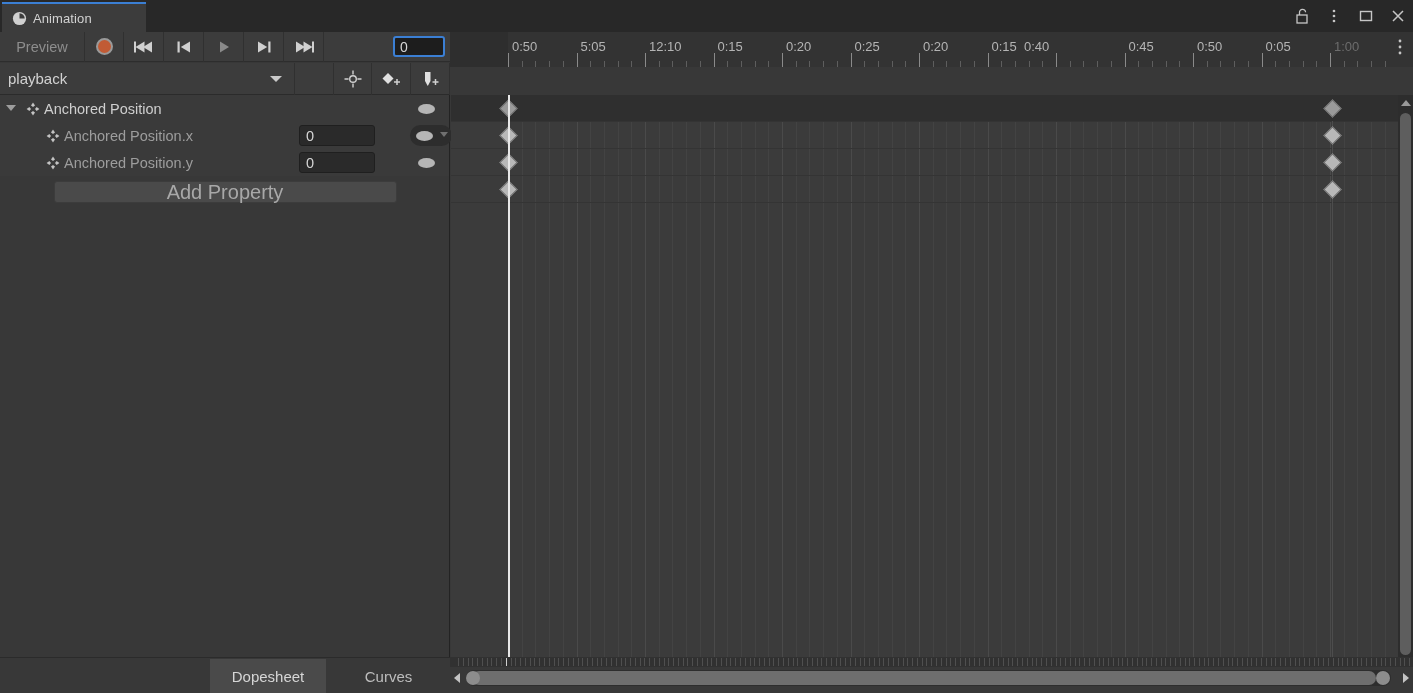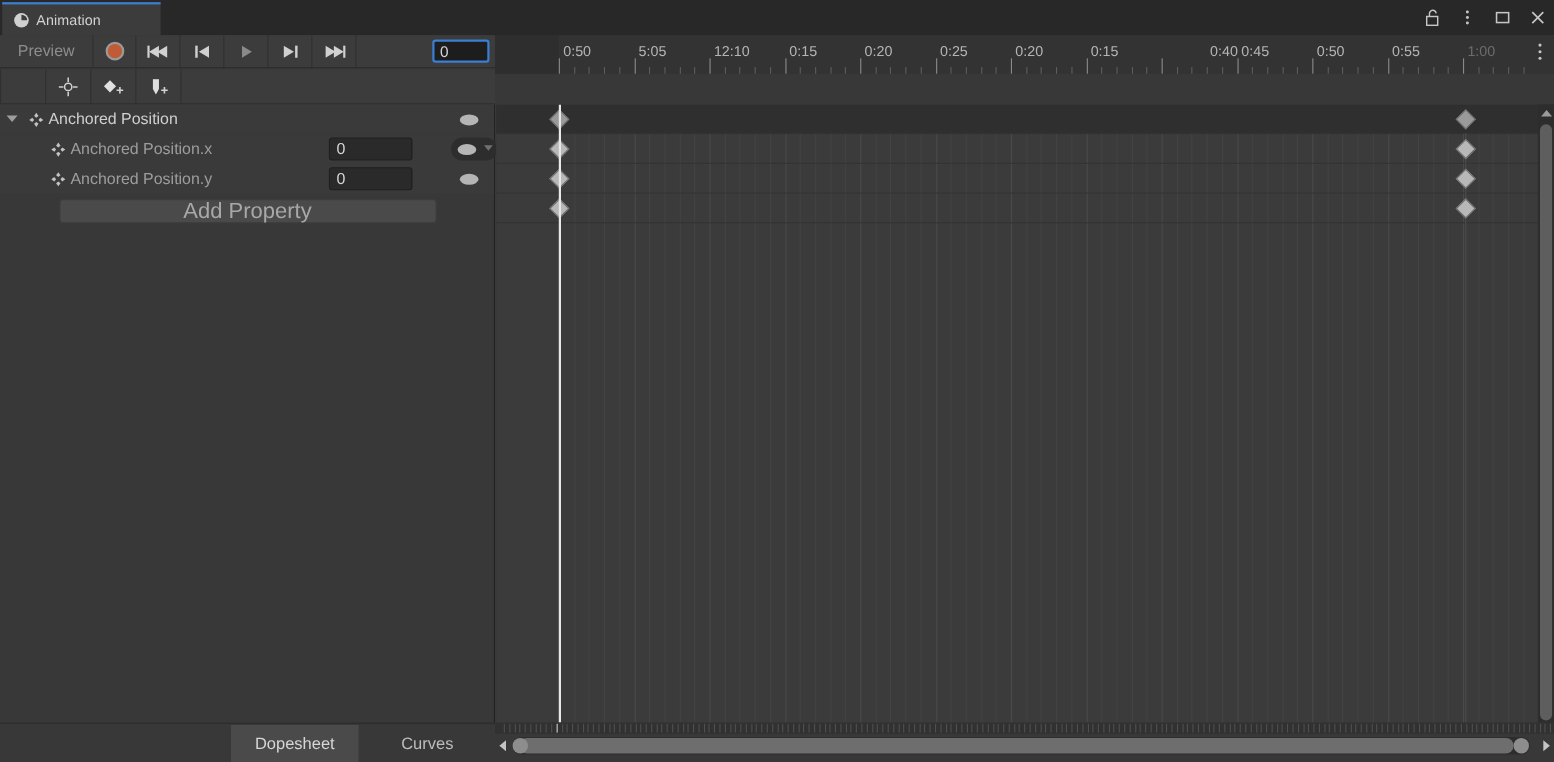--- a/index.html
+++ b/index.html
@@ -338,20 +338,24 @@
       </svg>
     </div>
     <div class="tbsep"></div>
   </div>
 
   <div class="frame-field">
     <span>0</span>
   </div>
 
   <div class="toolbar2">
+    <div class="clip-dd">
+      <span>playback</span>
+      <span class="caret-down"></span>
+    </div>
     <div class="t2sep"></div>
     <div class="t2btn"></div>
     <div class="t2sep"></div>
     <div class="t2btn">
       <svg width="20" height="20" viewBox="0 0 20 20">
         <circle cx="10" cy="10" r="3.3" fill="none" stroke="#d0d0d0" stroke-width="1.4"></circle>
         <path d="M10 1.5 L10 5.6 M10 14.4 L10 18.5 M1.5 10 L5.6 10 M14.4 10 L18.5 10" stroke="#d0d0d0" stroke-width="1.4" fill="none"></path>
       </svg>
     </div>
     <div class="t2sep"></div>
@@ -786,39 +790,39 @@
     <div class="ruler-tick minor" style="left: 946.4px; top: 61px; position: absolute;"></div>
     <div class="ruler-tick minor" style="left: 960.1px; top: 61px; position: absolute;"></div>
     <div class="ruler-tick minor" style="left: 973.8px; top: 61px; position: absolute;"></div>
     <div class="ruler-tick major" style="left: 987.5px; top: 53px; position: absolute;"></div>
     <div class="ruler-label" style="left: 991.5px; position: absolute; top: 39px;">0:15</div>
     <div class="ruler-tick minor" style="left: 1001.2px; top: 61px; position: absolute;"></div>
     <div class="ruler-tick minor" style="left: 1014.9px; top: 61px; position: absolute;"></div>
     <div class="ruler-tick minor" style="left: 1028.6px; top: 61px; position: absolute;"></div>
     <div class="ruler-tick minor" style="left: 1042.3px; top: 61px; position: absolute;"></div>
     <div class="ruler-tick major" style="left: 1056px; top: 53px; position: absolute;"></div>
-    <div class="ruler-label" style="left: 1100px; position: absolute; top: 39px;">0:40</div>
+    <div class="ruler-label" style="left: 1024px; position: absolute; top: 39px;">0:40</div>
     <div class="ruler-tick minor" style="left: 1069.7px; top: 61px; position: absolute;"></div>
     <div class="ruler-tick minor" style="left: 1083.4px; top: 61px; position: absolute;"></div>
     <div class="ruler-tick minor" style="left: 1097.1px; top: 61px; position: absolute;"></div>
     <div class="ruler-tick minor" style="left: 1110.8px; top: 61px; position: absolute;"></div>
     <div class="ruler-tick major" style="left: 1124.5px; top: 53px; position: absolute;"></div>
     <div class="ruler-label" style="left: 1128.5px; position: absolute; top: 39px;">0:45</div>
     <div class="ruler-tick minor" style="left: 1138.2px; top: 61px; position: absolute;"></div>
     <div class="ruler-tick minor" style="left: 1151.9px; top: 61px; position: absolute;"></div>
     <div class="ruler-tick minor" style="left: 1165.6px; top: 61px; position: absolute;"></div>
     <div class="ruler-tick minor" style="left: 1179.3px; top: 61px; position: absolute;"></div>
     <div class="ruler-tick major" style="left: 1193px; top: 53px; position: absolute;"></div>
     <div class="ruler-label" style="left: 1197px; position: absolute; top: 39px;">0:50</div>
     <div class="ruler-tick minor" style="left: 1206.7px; top: 61px; position: absolute;"></div>
     <div class="ruler-tick minor" style="left: 1220.4px; top: 61px; position: absolute;"></div>
     <div class="ruler-tick minor" style="left: 1234.1px; top: 61px; position: absolute;"></div>
     <div class="ruler-tick minor" style="left: 1247.8px; top: 61px; position: absolute;"></div>
     <div class="ruler-tick major" style="left: 1261.5px; top: 53px; position: absolute;"></div>
-    <div class="ruler-label" style="left: 1265.5px; position: absolute; top: 39px;">0:55</div>
+    <div class="ruler-label" style="left: 1265.5px; position: absolute; top: 39px;">0:05</div>
     <div class="ruler-tick minor" style="left: 1275.2px; top: 61px; position: absolute;"></div>
     <div class="ruler-tick minor" style="left: 1288.9px; top: 61px; position: absolute;"></div>
     <div class="ruler-tick minor" style="left: 1302.6px; top: 61px; position: absolute;"></div>
     <div class="ruler-tick minor" style="left: 1316.3px; top: 61px; position: absolute;"></div>
     <div class="ruler-tick major" style="left: 1330px; top: 53px; position: absolute;"></div>
     <div class="ruler-label dim" style="left: 1334px; position: absolute; top: 39px;">1:00</div>
     <div class="ruler-tick minor" style="left: 1343.7px; top: 61px; position: absolute;"></div>
     <div class="ruler-tick minor" style="left: 1357.4px; top: 61px; position: absolute;"></div>
     <div class="ruler-tick minor" style="left: 1371.1px; top: 61px; position: absolute;"></div>
     <div class="ruler-tick minor" style="left: 1384.8px; top: 61px; position: absolute;"></div>

